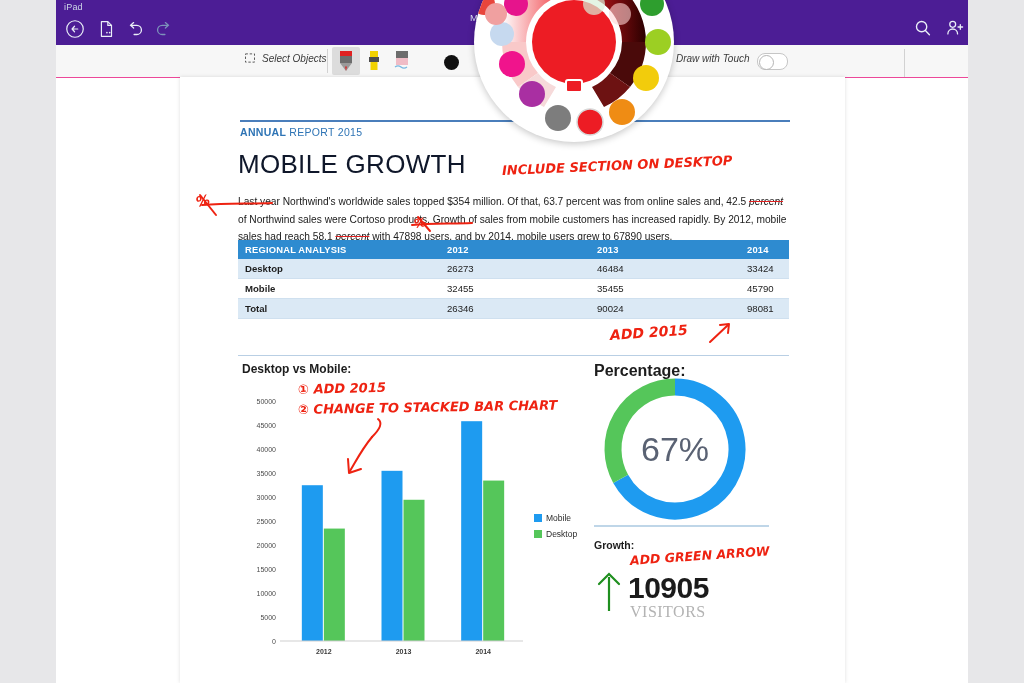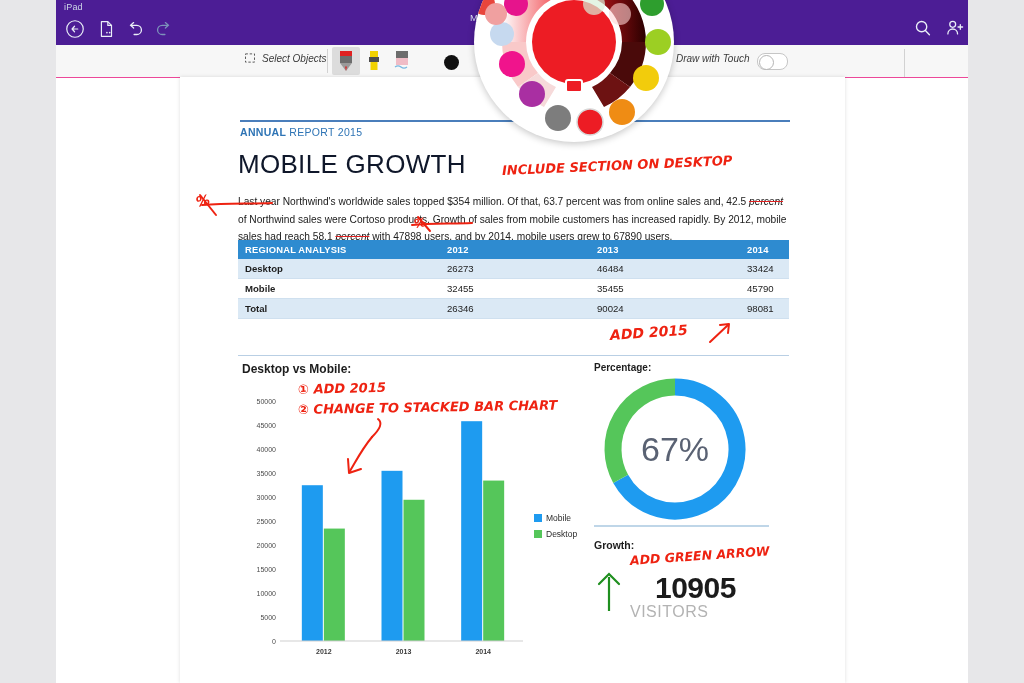--- a/index.html
+++ b/index.html
@@ -149,32 +149,32 @@
   .tbl tr.alt td { background: #dbe9f5; }
 
   .h2 {
     position: absolute; left: 58px; top: 249px;
     font-size: 19px; color: #4a90cf; font-weight: normal; letter-spacing: .2px;
   }
   .rule-h2 {
     position: absolute; left: 58px; top: 278px; width: 551px; height: 1px; background: #b9cfe4;
   }
   .sub-left  { position: absolute; left: 62px; top: 285px; font-size: 12px; font-weight: bold; color: #1d1d1d; }
-  .sub-right { position: absolute; left: 414px; top: 285px; font-size: 10px; font-weight: bold; color: #1d1d1d; }
+  .sub-right { position: absolute; left: 414px; top: 285px; font-size: 16px; font-weight: bold; color: #1d1d1d; }
 
   
   .barchart { position: absolute; left: 58px; top: 312px; width: 345px; height: 280px; }
   .growth-lbl { position: absolute; left: 414px; top: 462px; font-size: 10.5px; font-weight: bold; color:#1d1d1d; }
   .growth-num {
     position: absolute; left: 448px; top: 494px;
-    font-size: 30px; font-weight: bold; color: #1b1b1b; letter-spacing: -.5px; margin-left: 27px;
+    font-size: 30px; font-weight: bold; color: #1b1b1b; letter-spacing: -.5px;
   }
   .growth-sub {
     position: absolute; left: 450px; top: 526px;
-    font-size: 16px; color: #b3b3b3; letter-spacing: .5px;
+    font-size: 16px; color: #b3b3b3; letter-spacing: .5px; font-family: Liberation Serif, serif;
   }
   .rule-growth { position: absolute; left: 414px; top: 448px; width: 175px; height: 2px; background: #bfd6e8; }
 
   
   .ink { position: absolute; left: 0; top: 0; width: 665px; height: 606px; pointer-events: none; z-index: 12; }
   .ink-txt {
     position: absolute; color: #ee2211; font-family: "DejaVu Sans", sans-serif;
     font-weight: bold; font-style: italic; white-space: nowrap;
     transform-origin: left center;
   }

